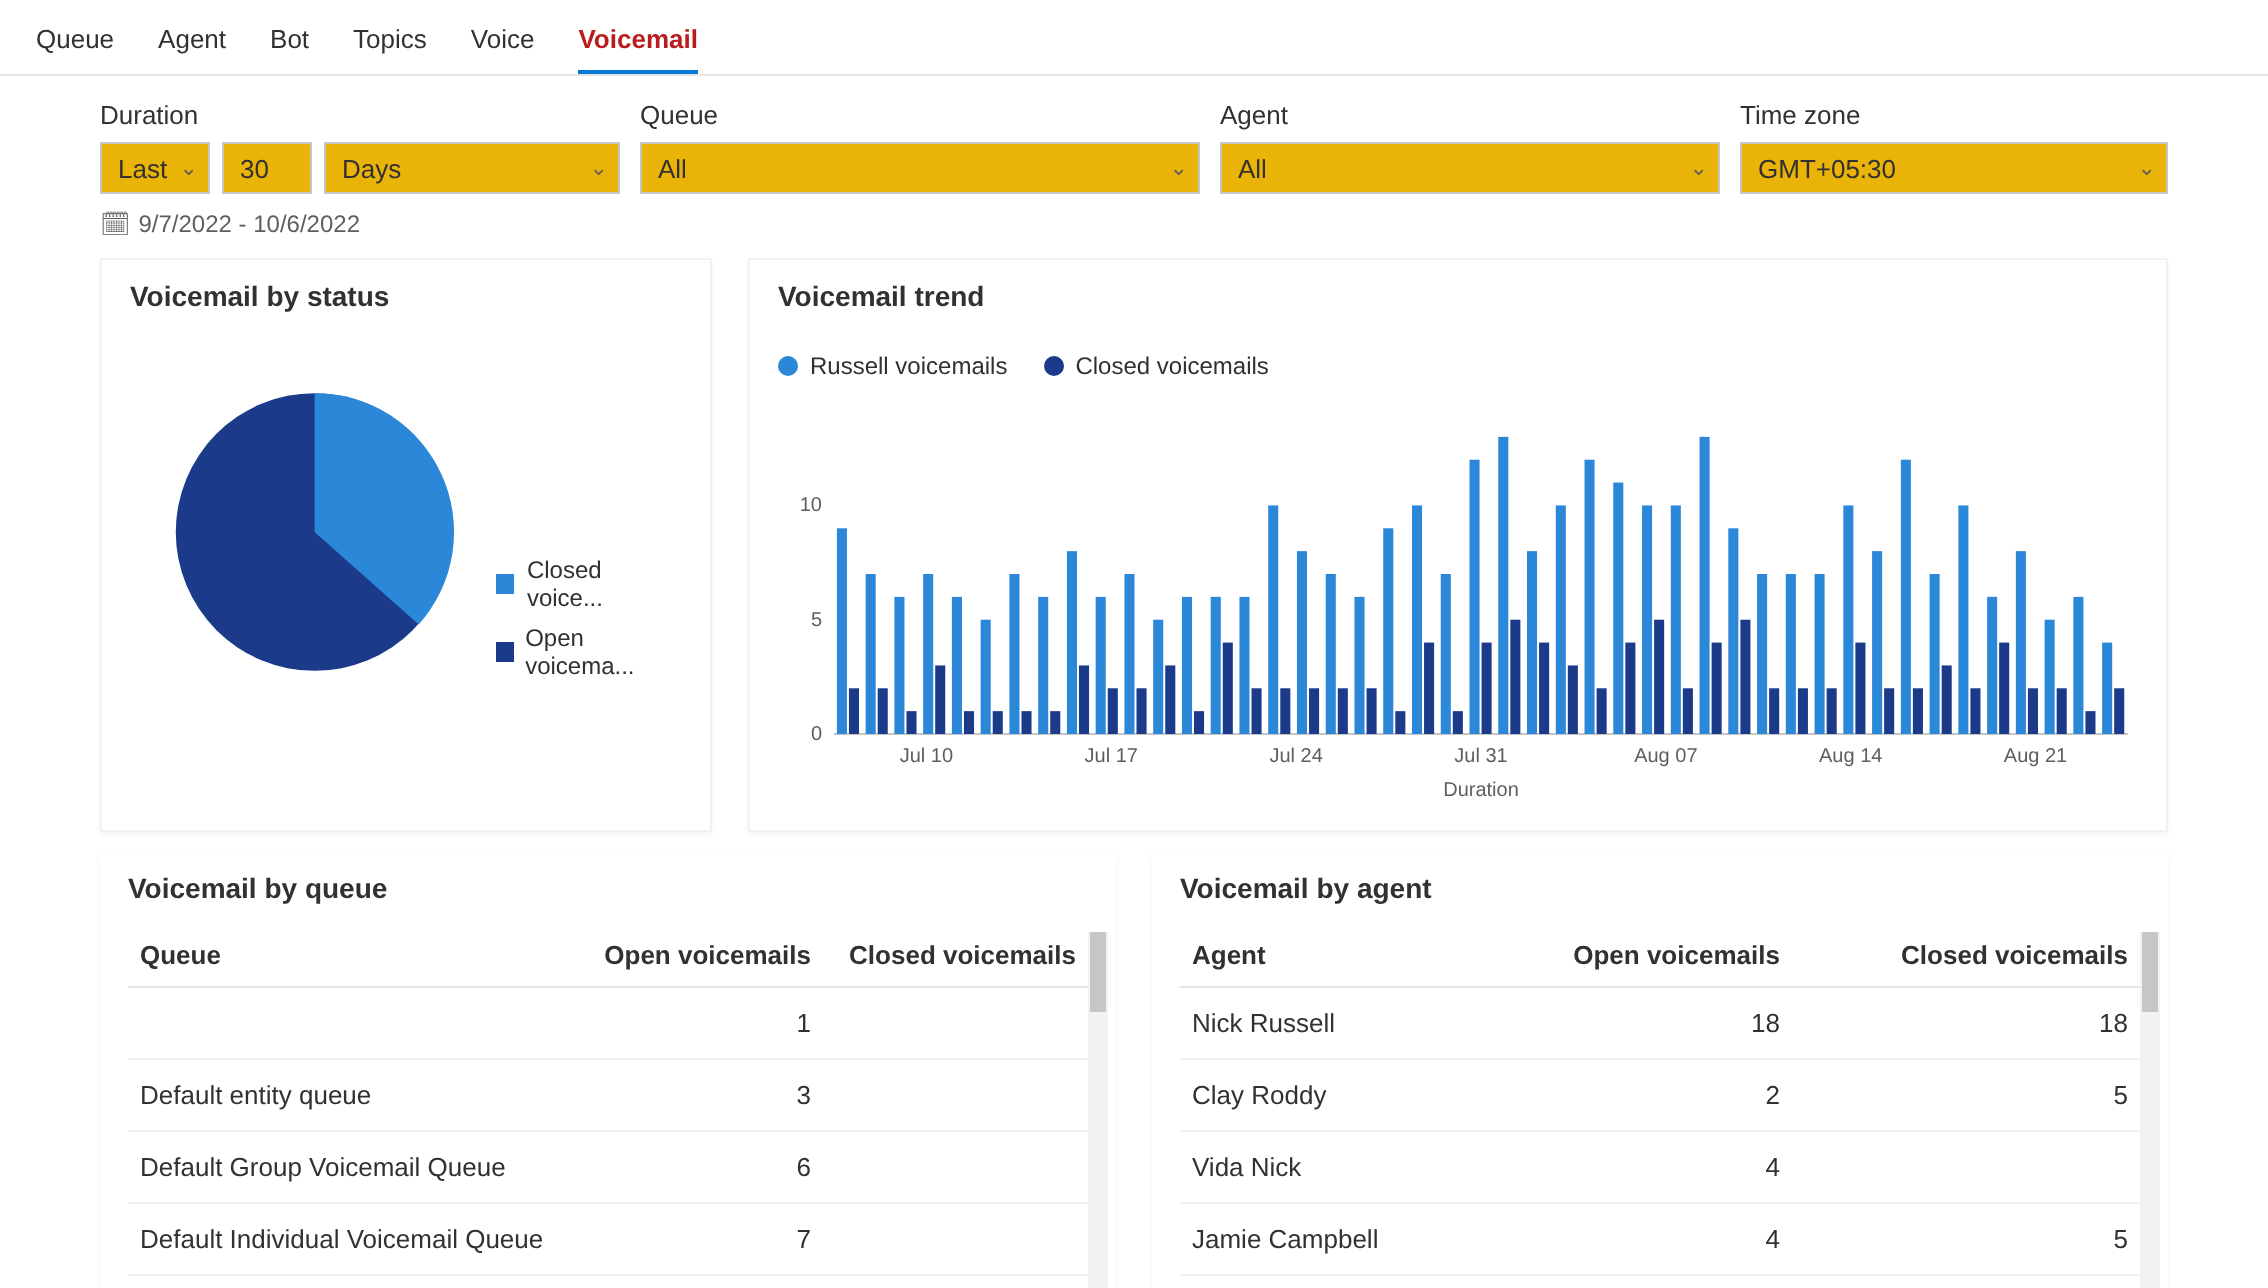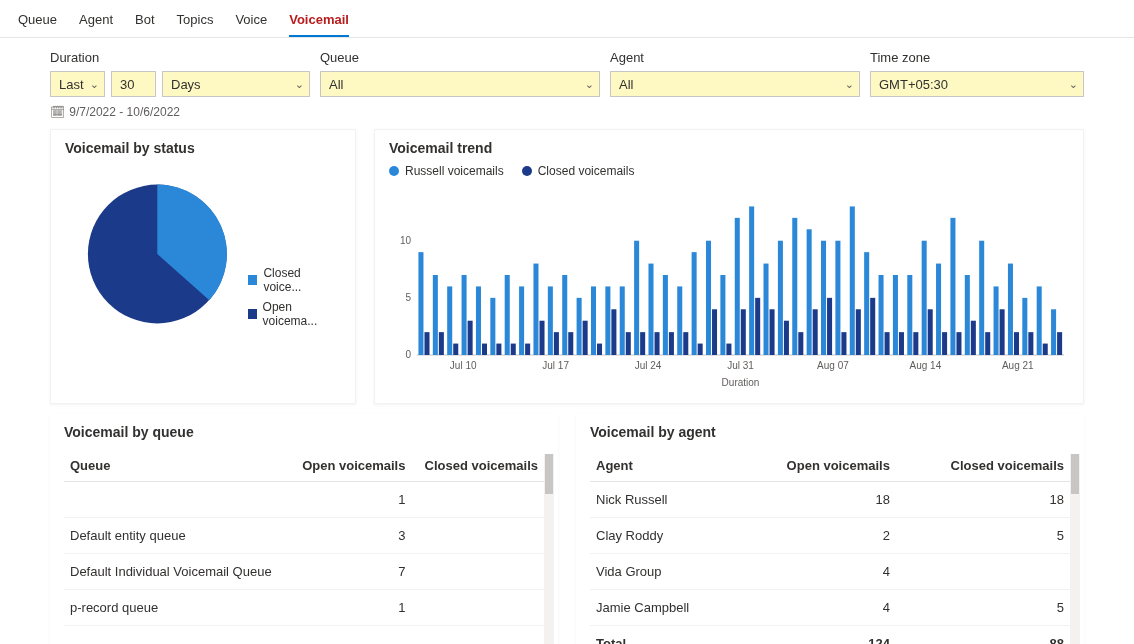--- a/index.html
+++ b/index.html
@@ -4,26 +4,26 @@
 <style>
 * { box-sizing: border-box; margin: 0; padding: 0; }
 body { font-family: "Segoe UI", Arial, sans-serif; font-size: 13px; color: #323130; background: #fff; width: 1134px; }
 .tabs { display: flex; gap: 22px; padding: 6px 18px 0 18px; border-bottom: 1px solid #e5e5e5; }
 .tab { padding: 6px 0 8px 0; cursor: pointer; color: #323130; }
 .tab.active { color: #b91c1c; font-weight: 600; border-bottom: 2px solid #0078d4; }
 .filters { display: flex; gap: 10px; padding: 12px 50px 4px 50px; }
 .filter-col { display: flex; flex-direction: column; gap: 4px; }
 .filter-label { font-size: 13px; color: #323130; margin-bottom: 2px; }
 .filter-row { display: flex; gap: 6px; }
-.sel { border: 1px solid #c8c6c4; background: #fef9c3; padding: 4px 18px 4px 8px; font-size: 13px; position: relative; cursor: pointer; min-height: 26px; display: flex; align-items: center; }
+.sel { border: 1px solid #c8c6c4; background: #eab308; padding: 4px 18px 4px 8px; font-size: 13px; position: relative; cursor: pointer; min-height: 26px; display: flex; align-items: center; }
 .sel .chev { position: absolute; right: 5px; top: 50%; transform: translateY(-50%); font-size: 11px; color: #605e5c; }
 .date-badge { padding: 4px 50px 0 50px; font-size: 12px; color: #605e5c; display:flex; align-items:center; gap:4px;}
 .row1 { display: flex; gap: 18px; padding: 10px 50px 10px 50px; }
 .card { background: #fff; border: 1px solid #f2f2f2; box-shadow: 0 1px 3px rgba(0,0,0,0.05); padding: 10px 14px; }
-.card h3 { font-size: 14px; font-weight: 600; margin-bottom: 8px; }
+.card h3 { font-size: 14px; font-weight: 600; margin-bottom: 20px; }
 #status-card { width: 320px; }
 #trend-card { flex: 1; }
 .pie-wrap { display: flex; align-items: flex-end; gap: 18px; padding: 10px 0 6px 20px; }
 .legend { font-size: 12px; }
 .legend-item { display: flex; align-items: center; gap: 6px; margin-bottom: 6px; }
 .swatch { width: 10px; height: 10px; display: inline-block; }
 .trend-legend { display: flex; gap: 18px; font-size: 12px; margin-bottom: 6px; }
 .trend-legend .swatch { border-radius: 50%; }
 svg text { font-size: 10px; fill: #605e5c; }
 .row2 { display: flex; gap: 18px; padding: 0 50px 20px 50px; }
@@ -249,20 +249,25 @@
             <td></td>
             <td class="num">1</td>
             <td class="num"></td>
           </tr>
           <tr>
             <td>Default entity queue</td>
             <td class="num">3</td>
             <td class="num"></td>
           </tr>
           <tr>
+            <td>Default Group Voicemail Queue</td>
+            <td class="num">6</td>
+            <td class="num"></td>
+          </tr>
+          <tr>
             <td>Default Individual Voicemail Queue</td>
             <td class="num">7</td>
             <td class="num"></td>
           </tr>
           <tr>
             <td>p-record queue</td>
             <td class="num">1</td>
             <td class="num"></td>
           </tr>
         </tbody>
@@ -287,21 +292,21 @@
             <td>Nick Russell</td>
             <td class="num">18</td>
             <td class="num">18</td>
           </tr>
           <tr>
             <td>Clay Roddy</td>
             <td class="num">2</td>
             <td class="num">5</td>
           </tr>
           <tr>
-            <td>Vida Group</td>
+            <td>Vida Nick</td>
             <td class="num">4</td>
             <td class="num"></td>
           </tr>
           <tr>
             <td>Jamie Campbell</td>
             <td class="num">4</td>
             <td class="num">5</td>
           </tr>
           <tr class="total">
             <td>Total</td>

